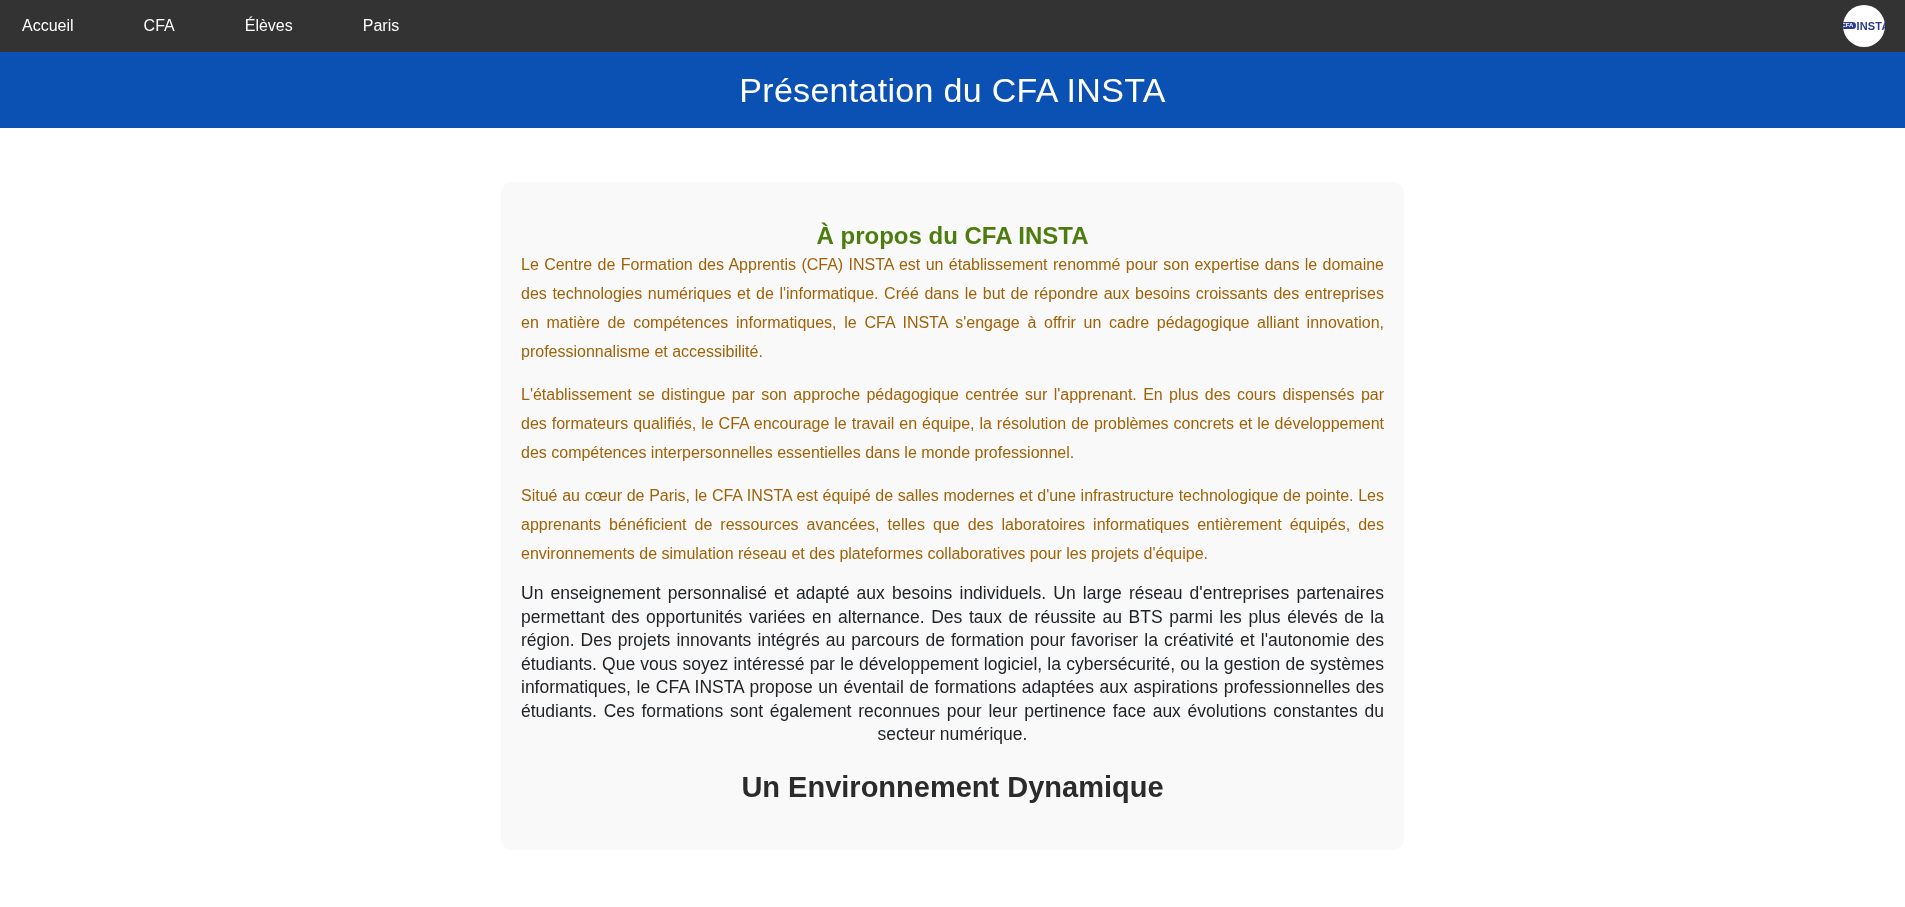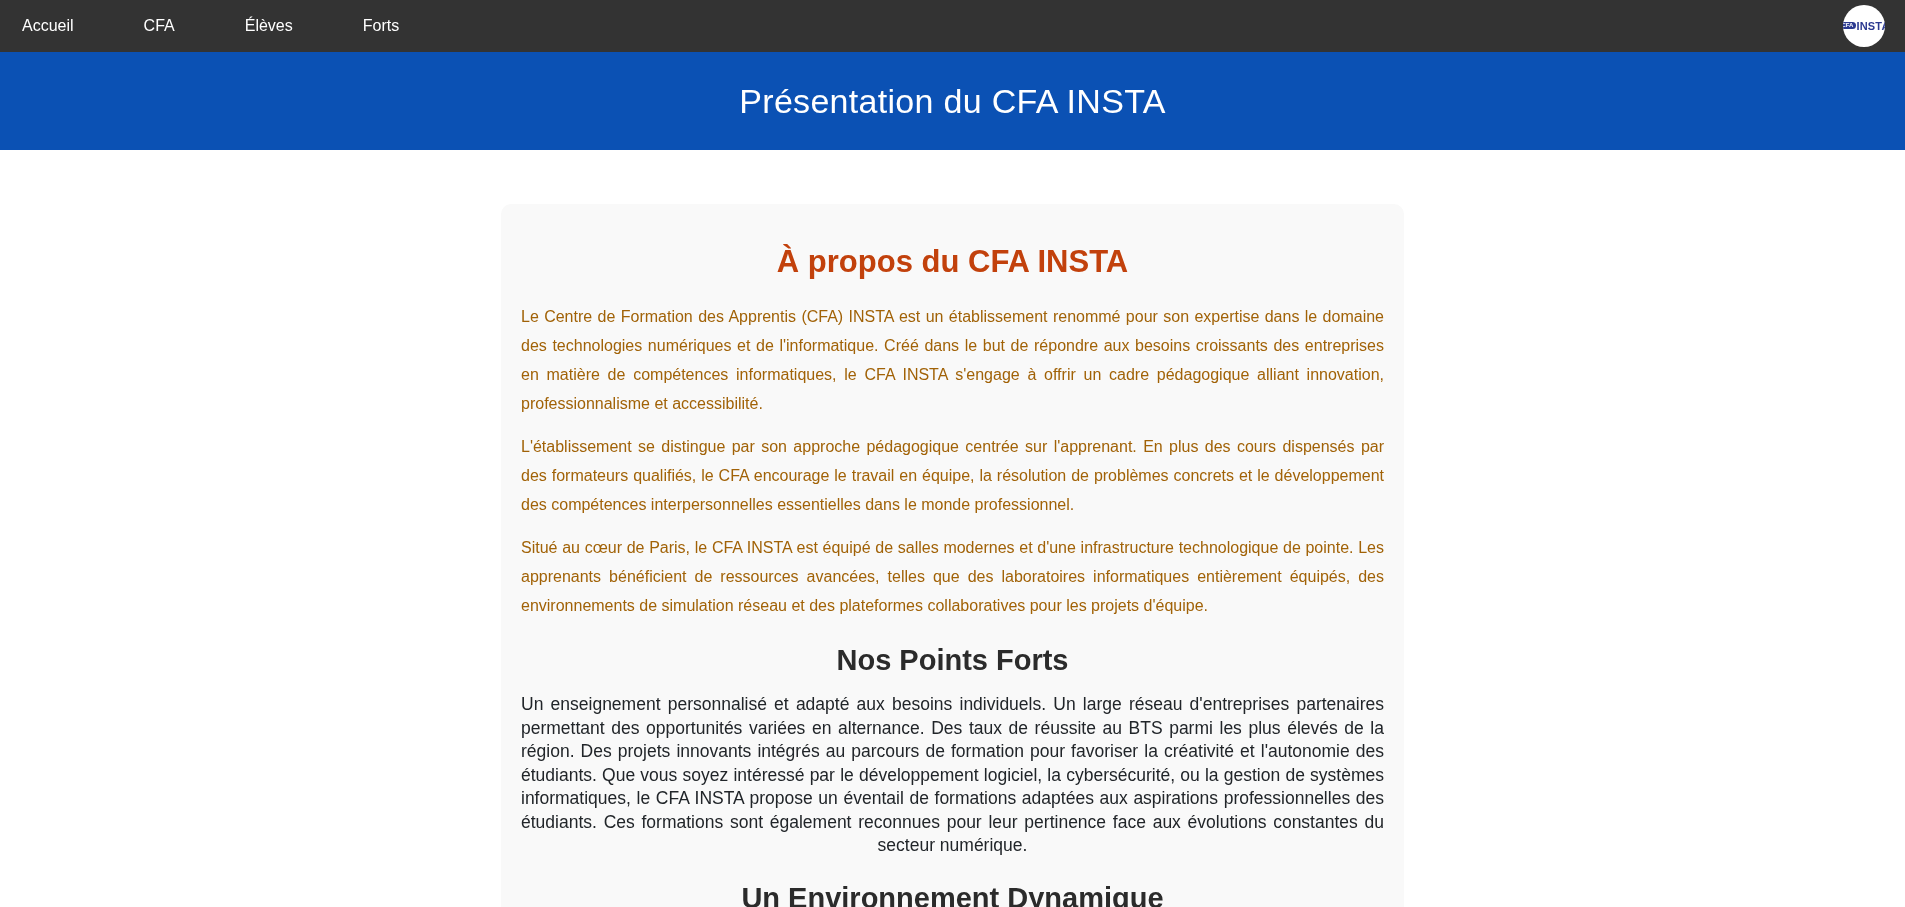--- a/index.html
+++ b/index.html
@@ -63,21 +63,21 @@
     font-weight: 700;
     color: #2b3990;
     line-height: 11px;
     letter-spacing: 0.2px;
   }
   .logo-line { width: 22px; height: 2px; background: #c0392b; margin-top: 2px; }
   .logo-line2 { width: 18px; height: 1px; background: #2b3990; margin-top: 1px; }
 
   
   .banner {
-    height: 98px;
+    height: 76px;
     background: #0b51b4;
     display: flex;
     align-items: center;
     justify-content: center;
   }
   .banner-title {
     color: #ffffff;
     font-size: 34px;
     font-weight: 400;
     letter-spacing: 0.3px;
@@ -86,24 +86,23 @@
   
   .card {
     width: 903px;
     margin: 54px auto 0 auto;
     background: #f9f9f9;
     border-radius: 10px;
     padding: 40px 20px 30px 20px;
   }
   .section-heading {
     text-align: center;
-    font-size: 31px;
+    font-size: 24px;
     font-weight: 700;
-    color: #c2410c;
-    margin-bottom: 22px;
+    color: #4d7c0f;
   }
   .sub-heading {
     text-align: center;
     font-size: 29px;
     font-weight: 700;
     color: #2b2b2b;
     margin-top: 24px;
     margin-bottom: 16px;
   }
   .para {
@@ -123,38 +122,37 @@
   }
 </style>
 </head>
 <body>
 
 <header class="navbar">
   <nav class="nav-links">
     <a class="nav-link">Accueil</a>
     <a class="nav-link">CFA</a>
     <a class="nav-link">Élèves</a>
-    <a class="nav-link">Forts</a>
+    <a class="nav-link">Paris</a>
   </nav>
   <div class="logo">
     <span class="logo-badge">CFA</span>
     <span class="logo-name">INSTA</span>
     <span class="logo-line"></span>
     <span class="logo-line2"></span>
   </div>
 </header>
 
 <section class="banner">
   <h1 class="banner-title">Présentation du CFA INSTA</h1>
 </section>
 
 <main class="card">
   <h2 class="section-heading">À propos du CFA INSTA</h2>
   <p class="para">Le Centre de Formation des Apprentis (CFA) INSTA est un établissement renommé pour son expertise dans le domaine des technologies numériques et de l'informatique. Créé dans le but de répondre aux besoins croissants des entreprises en matière de compétences informatiques, le CFA INSTA s'engage à offrir un cadre pédagogique alliant innovation, professionnalisme et accessibilité.</p>
   <p class="para">L'établissement se distingue par son approche pédagogique centrée sur l'apprenant. En plus des cours dispensés par des formateurs qualifiés, le CFA encourage le travail en équipe, la résolution de problèmes concrets et le développement des compétences interpersonnelles essentielles dans le monde professionnel.</p>
   <p class="para">Situé au cœur de Paris, le CFA INSTA est équipé de salles modernes et d'une infrastructure technologique de pointe. Les apprenants bénéficient de ressources avancées, telles que des laboratoires informatiques entièrement équipés, des environnements de simulation réseau et des plateformes collaboratives pour les projets d'équipe.</p>
 
-  <h3 class="sub-heading">Nos Points Forts</h3>
   <p class="para-tight">Un enseignement personnalisé et adapté aux besoins individuels. Un large réseau d'entreprises partenaires permettant des opportunités variées en alternance. Des taux de réussite au BTS parmi les plus élevés de la région. Des projets innovants intégrés au parcours de formation pour favoriser la créativité et l'autonomie des étudiants. Que vous soyez intéressé par le développement logiciel, la cybersécurité, ou la gestion de systèmes informatiques, le CFA INSTA propose un éventail de formations adaptées aux aspirations professionnelles des étudiants. Ces formations sont également reconnues pour leur pertinence face aux évolutions constantes du secteur numérique.</p>
 
   <h3 class="sub-heading">Un Environnement Dynamique</h3>
 
 </main>
 
 </body></html>

